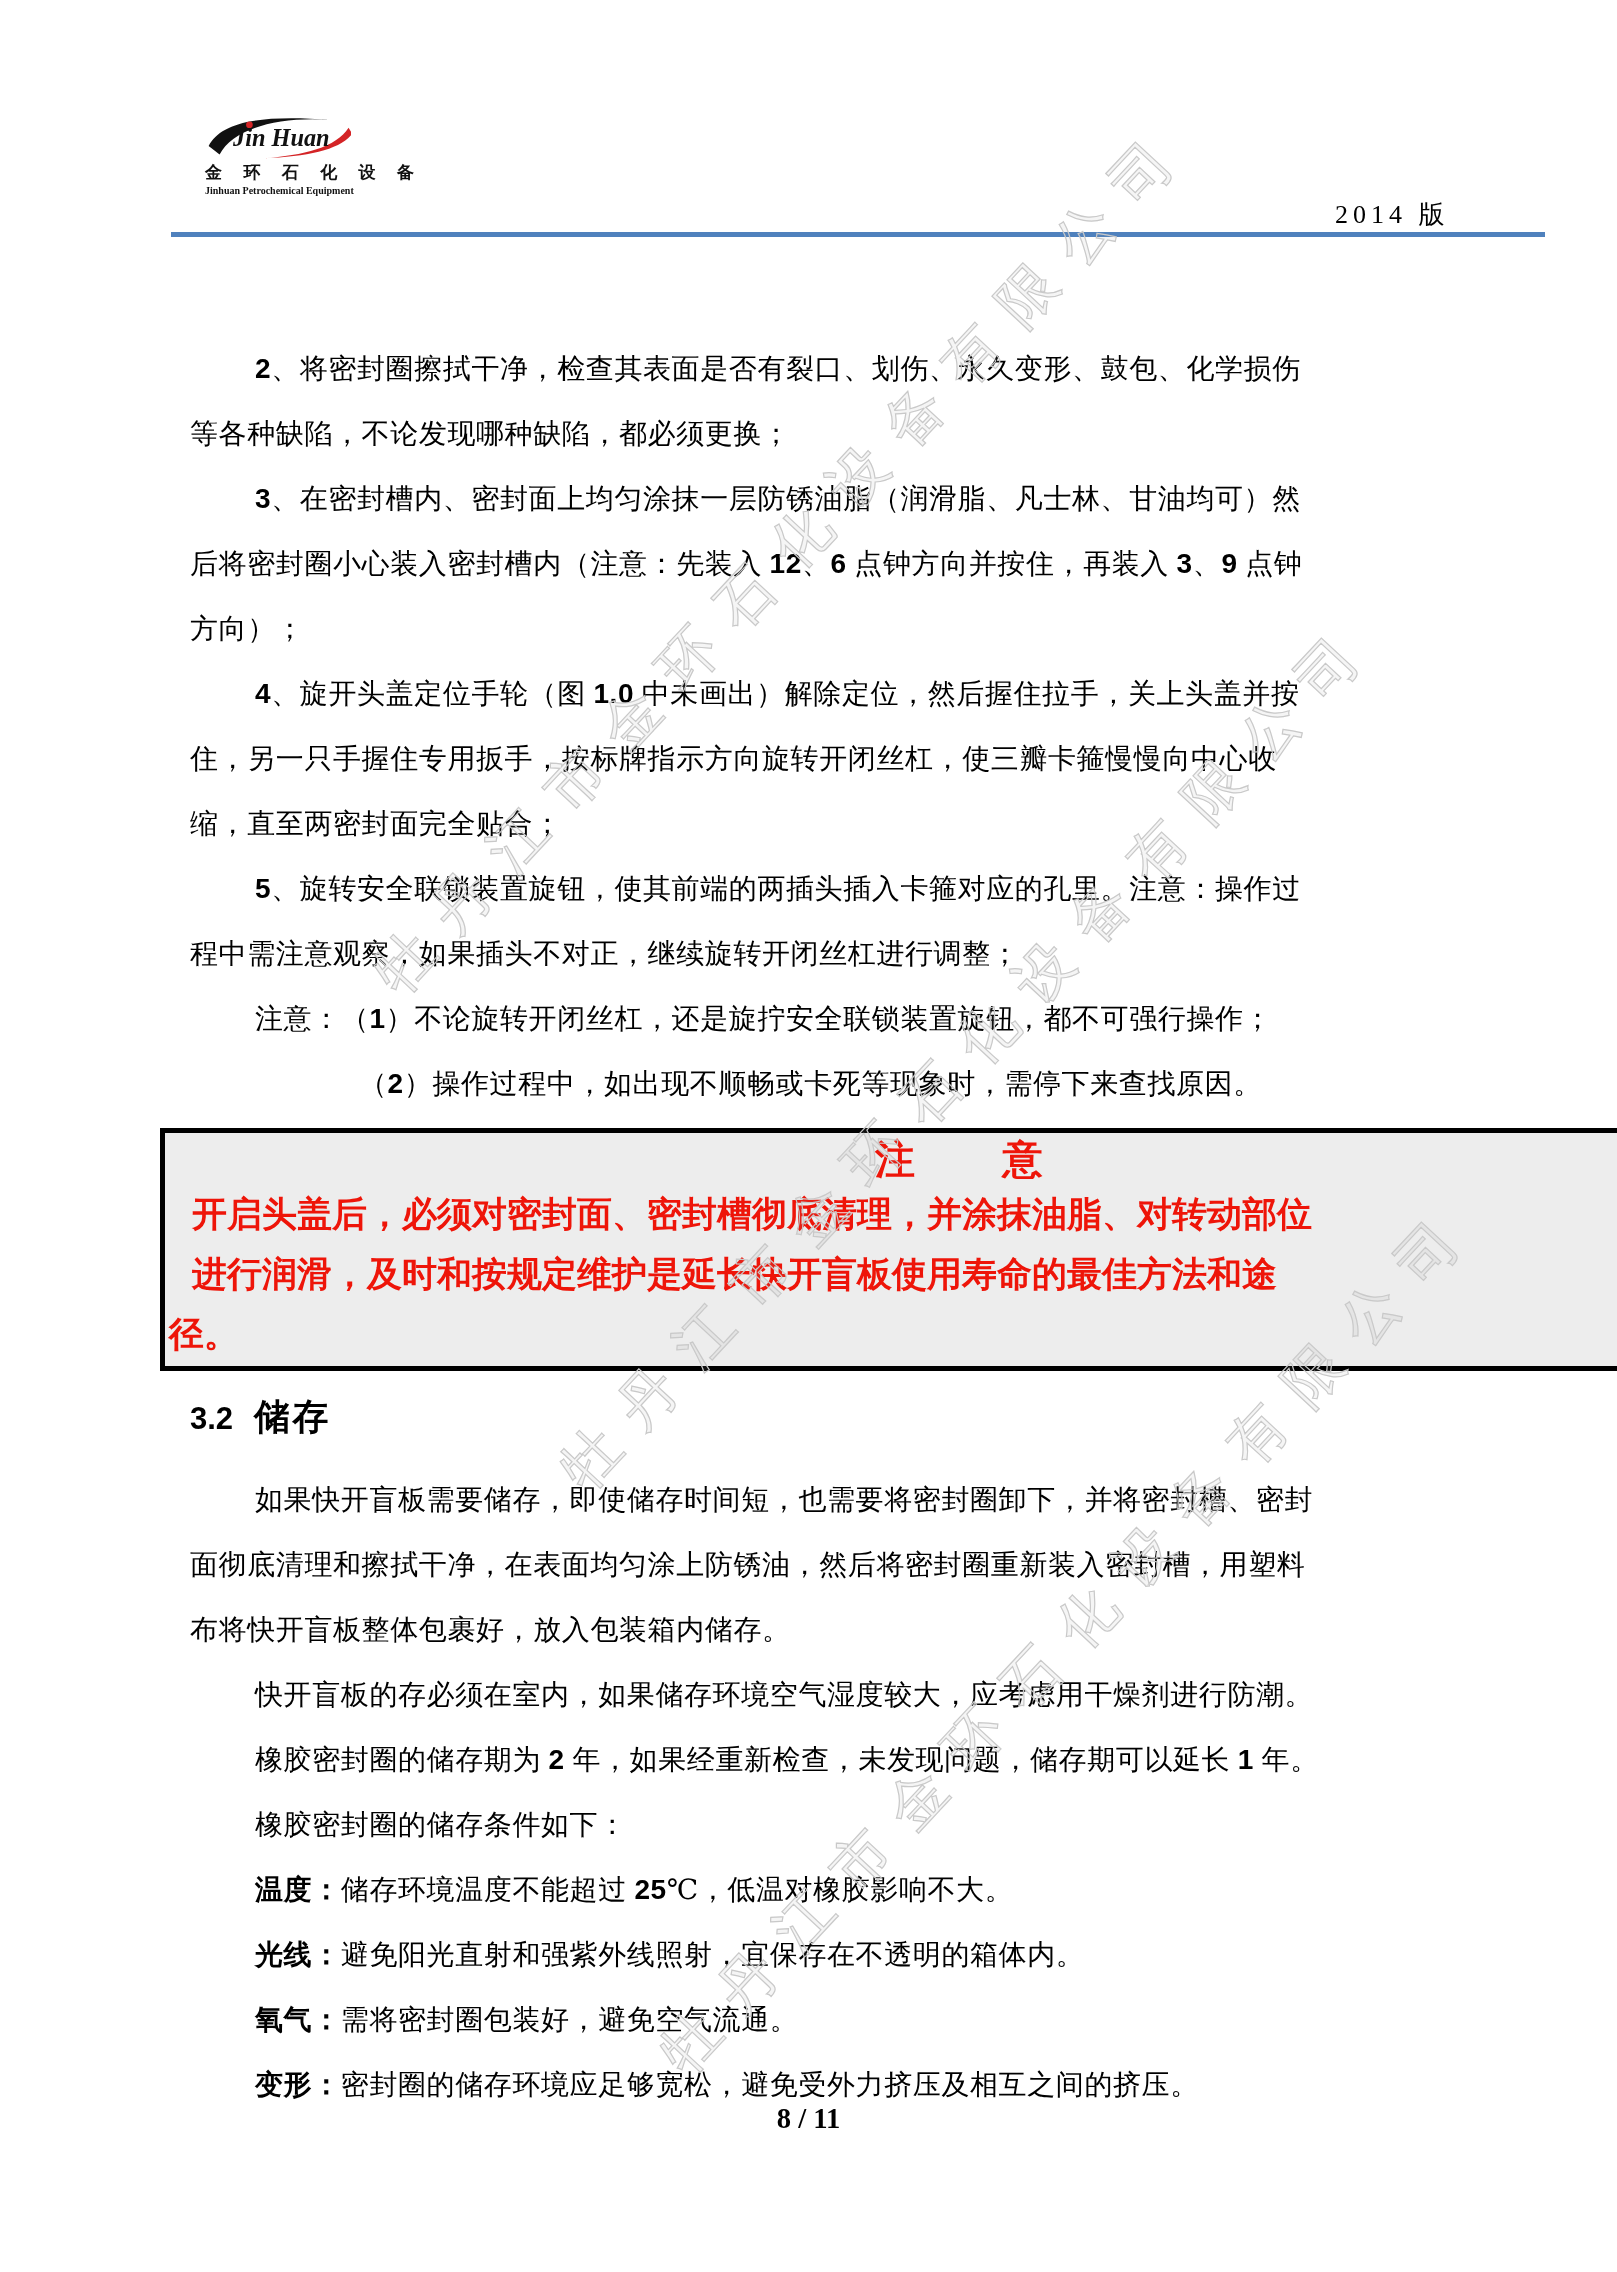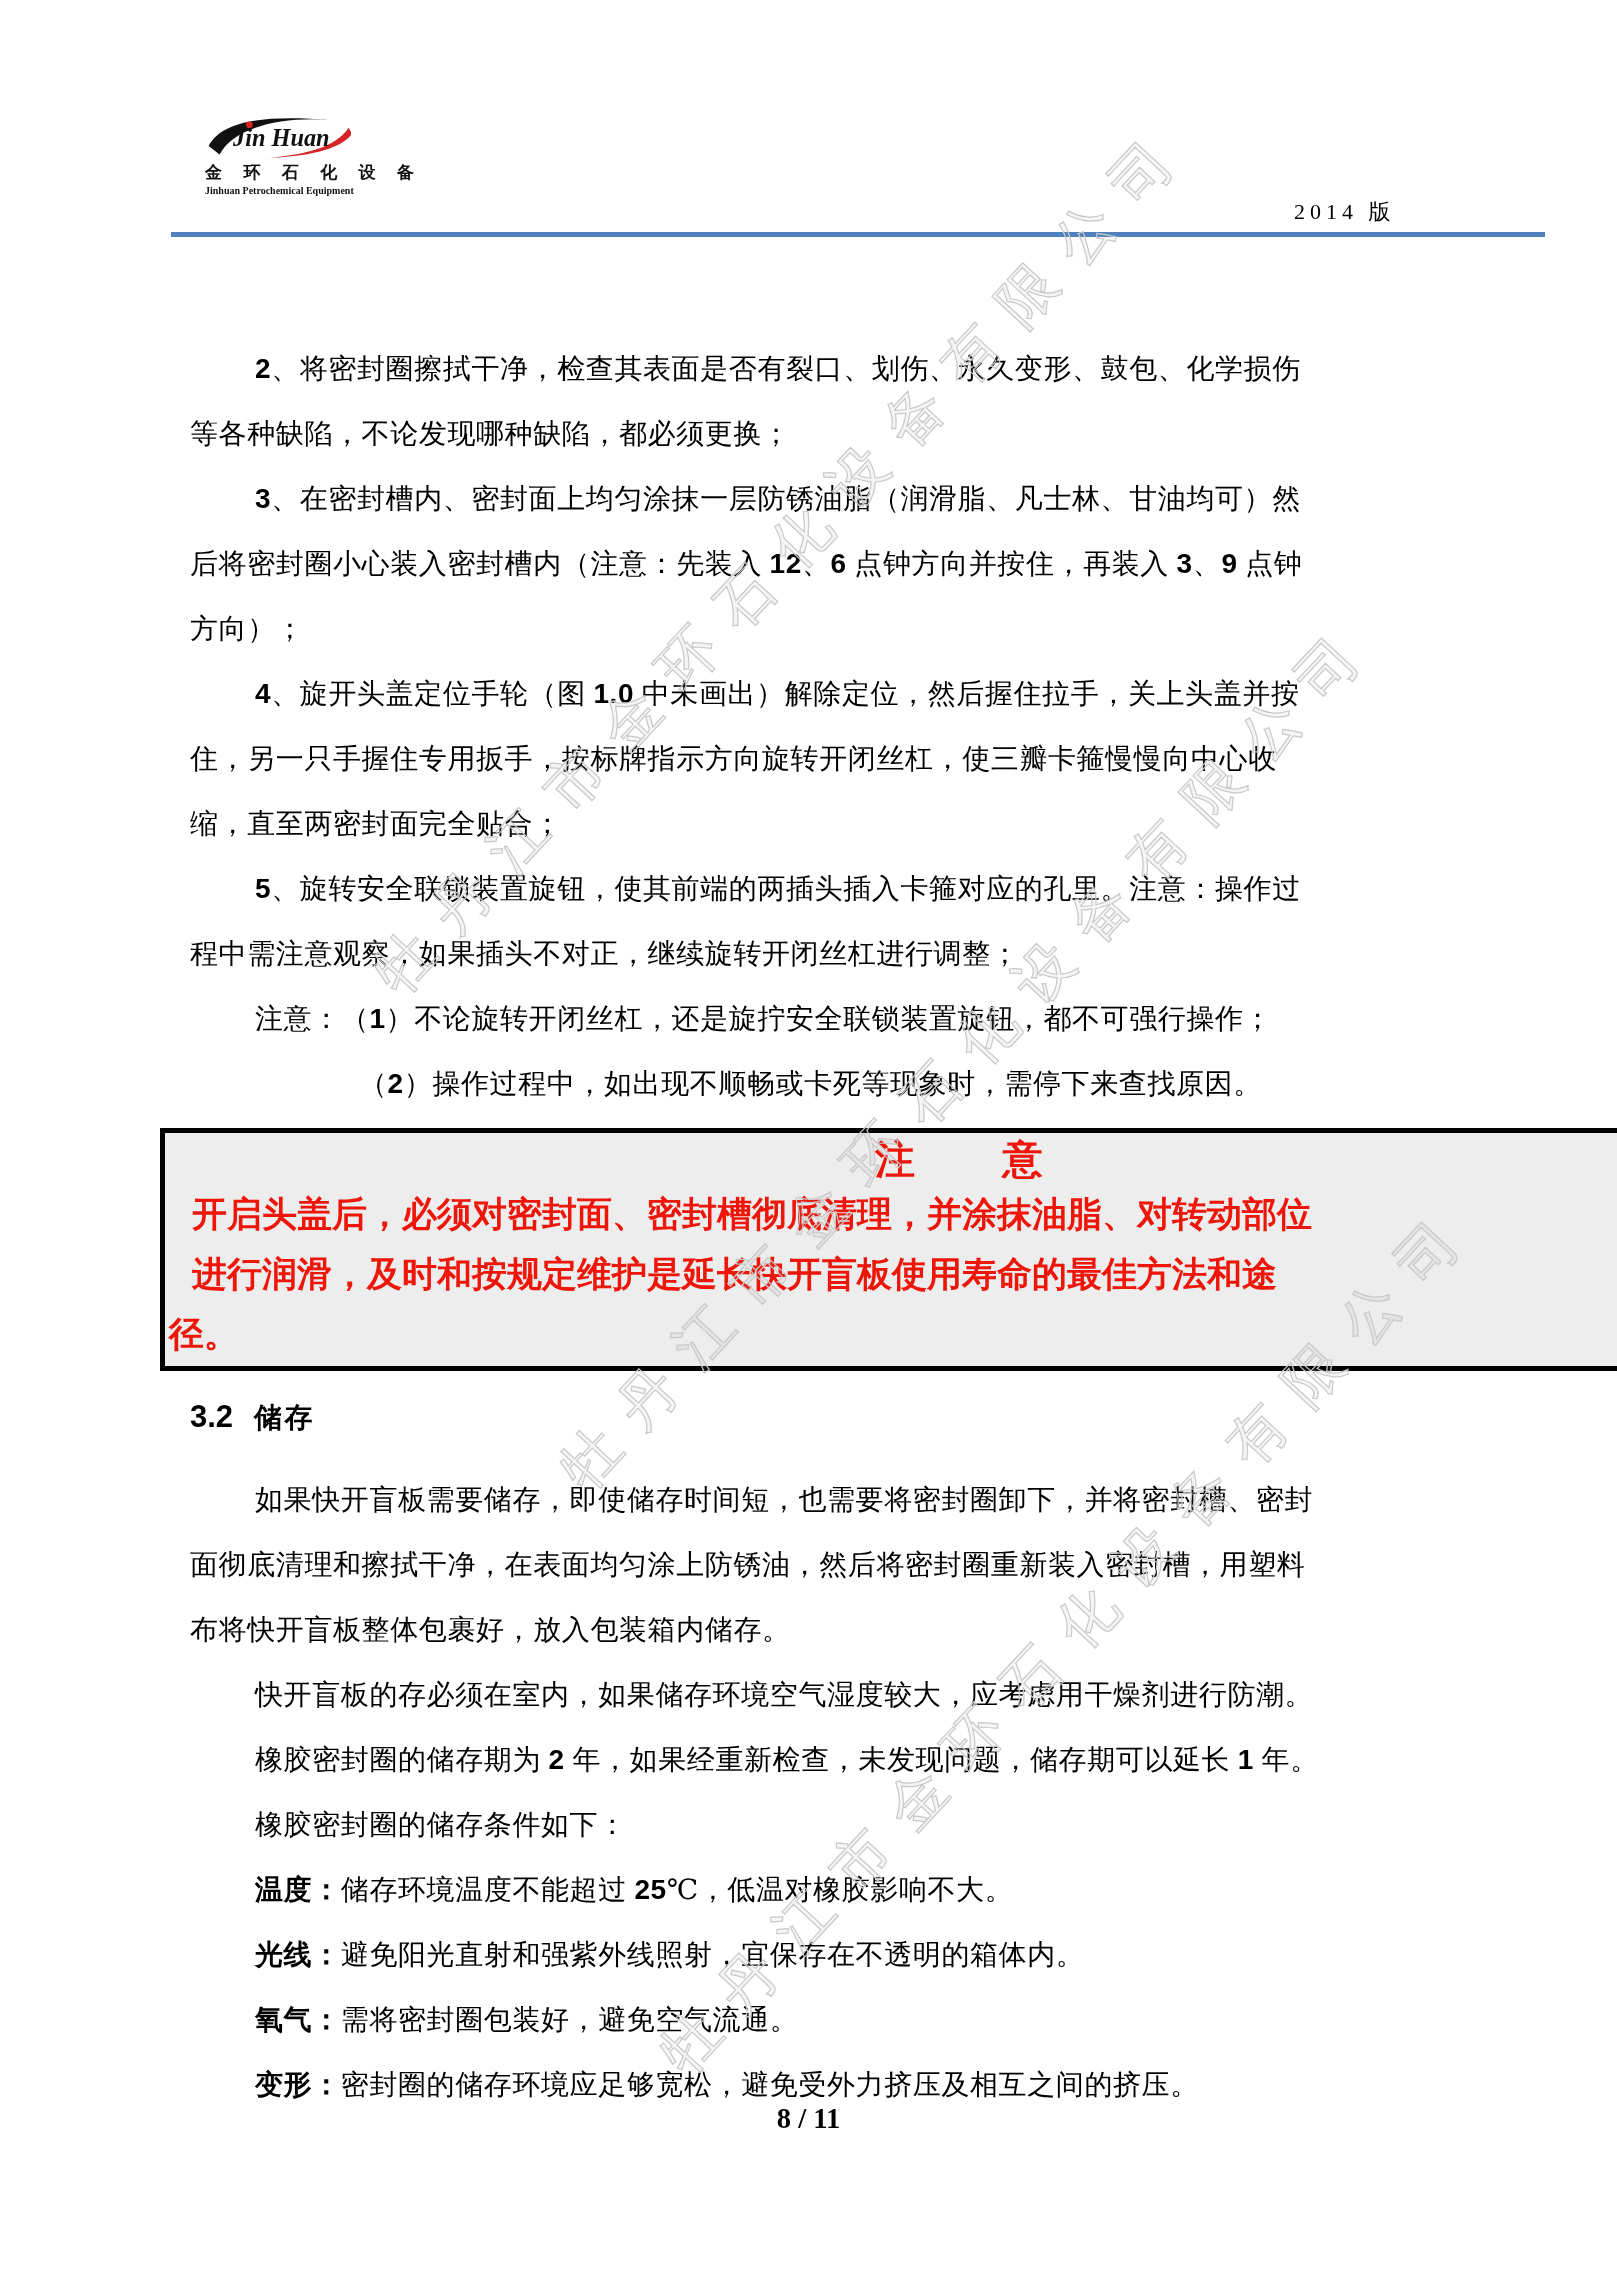--- a/index.html
+++ b/index.html
@@ -26,21 +26,21 @@
   }
   .wm1{left:782px;top:559px;}
   .wm2{left:968px;top:1055px;}
   .wm3{left:1068px;top:1639px;}
   
   .logo{position:absolute;left:205px;top:115px;width:146px;text-align:center;z-index:4;}
   .logo svg{display:block;margin:0 auto;}
   .logo-cn{font-family:Liberation Mono, monospace;font-weight:700;font-size:17px;letter-spacing:5.6px;color:#111;white-space:nowrap;margin-top:1.2px;}
   .logo-en{font-family:"Liberation Serif","DejaVu Serif",serif;font-weight:700;font-size:10px;color:#111;white-space:nowrap;margin-top:0.6px;}
   .doctitle{position:absolute;left:626px;top:197px;font-size:28.6px;letter-spacing:3.1px;white-space:nowrap;z-index:4;}
-  .edition{position:absolute;left:1294px;top:197px;font-size:22px;letter-spacing:5px;white-space:nowrap;z-index:4;}
+  .edition{position:absolute;left:1335px;top:197px;font-size:26px;letter-spacing:5px;white-space:nowrap;z-index:4;}
   .hrule{position:absolute;left:171px;top:232px;width:1374px;height:5px;background:var(--accent_blue,#4f81bd);z-index:4;}
   
   .bodytext{position:absolute;left:190px;top:336px;width:1266px;z-index:4;}
   .storage{position:absolute;left:190px;top:1467px;width:1279px;z-index:4;}
   .bl{height:65px;line-height:65px;font-size:28px;letter-spacing:0.6px;white-space:nowrap;}
   .ind{padding-left:65px;}
   .deep{padding-left:169px;}
   .num{font-family:"Liberation Sans","DejaVu Sans",sans-serif;font-weight:700;}
   .term{font-weight:700;}
   
@@ -56,21 +56,21 @@
   .nl{
     line-height:60px;font-size:35px;font-weight:700;white-space:nowrap;
     font-family:"Liberation Sans","DejaVu Sans",sans-serif;
     color:var(--warning_red,#ee1509);
   }
   .nl-a{padding-left:27px;}
   .nl-b{padding-left:3.7px;}
   
   .sec{position:absolute;left:190px;top:1384px;height:65px;line-height:65px;white-space:nowrap;z-index:4;}
   .secnum{font-family:"Liberation Sans","DejaVu Sans",sans-serif;font-weight:700;font-size:31px;margin-right:21px;margin-top:29px;}
-  .sectitle{font-family:"Liberation Sans","DejaVu Sans",sans-serif;font-weight:700;font-size:28px;letter-spacing:2.5px;}
+  .sectitle{font-family:"Liberation Sans","DejaVu Sans",sans-serif;font-weight:700;font-size:36px;letter-spacing:2.5px;}
   
   .footer{position:absolute;left:0;top:2103px;width:100%;text-align:center;font-size:28.6px;font-weight:700;z-index:4;}
 </style>
 </head>
 <body>
 
 <div class="page">
 
   <div class="wm wm1">牡丹江市金环石化设备有限公司</div>
   <div class="wm wm2">牡丹江市金环石化设备有限公司</div>

